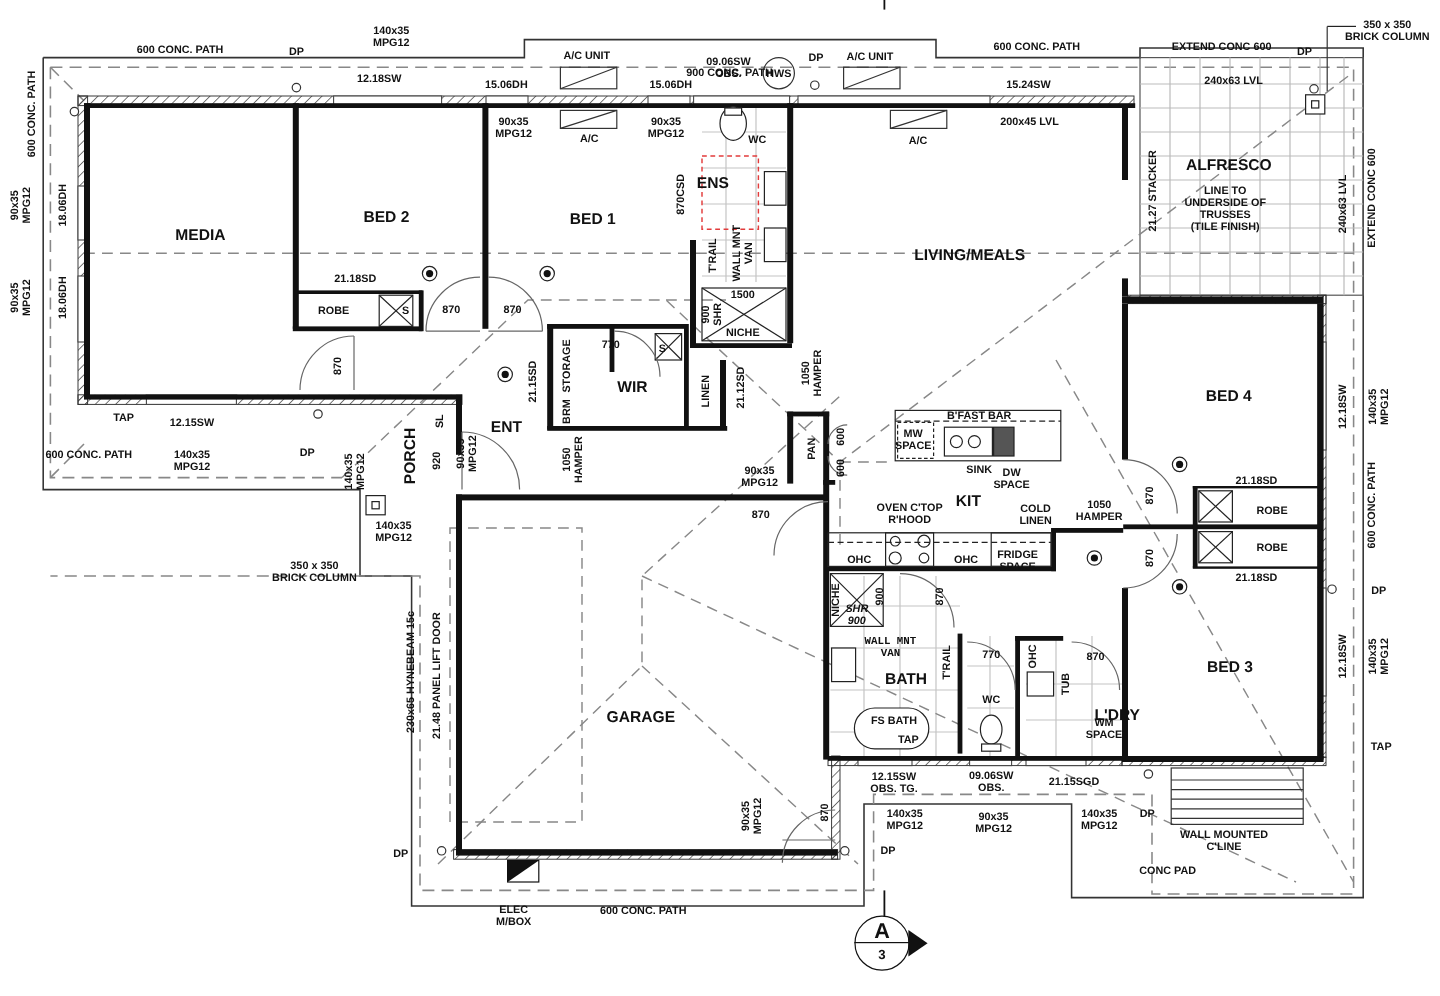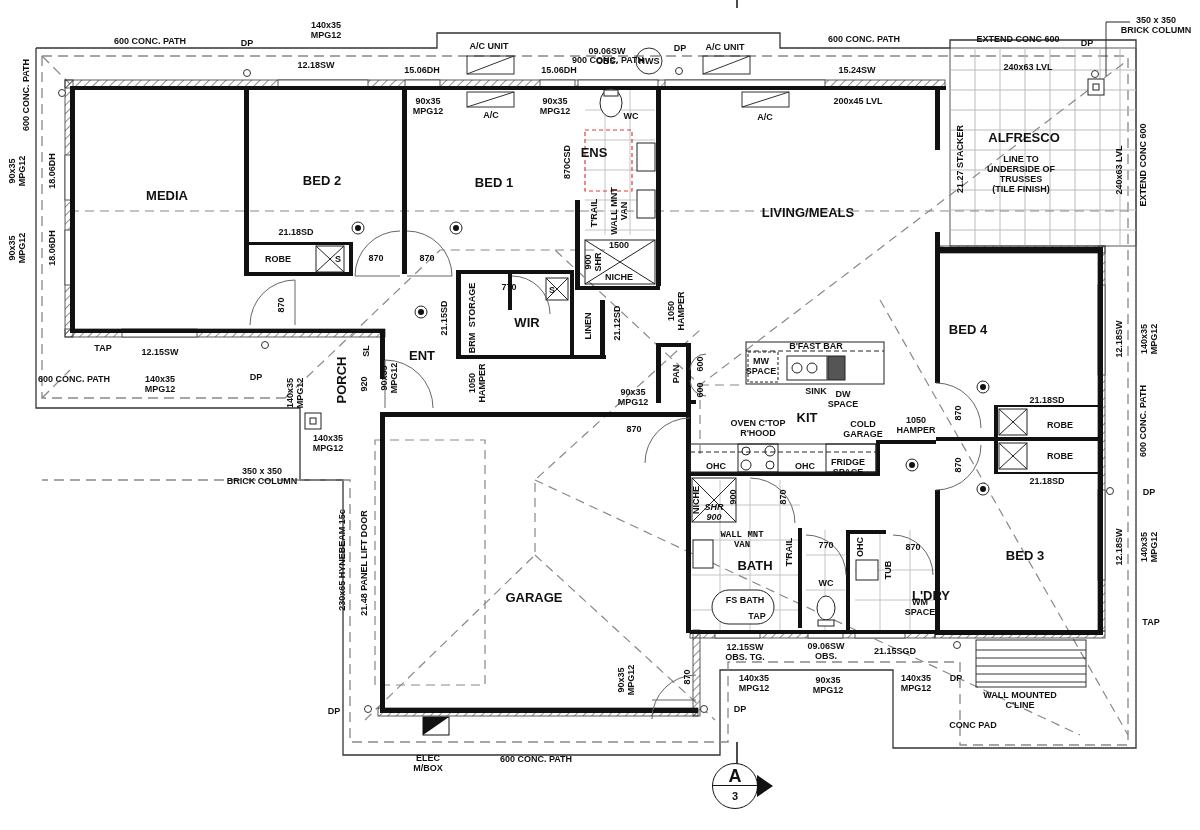--- a/index.html
+++ b/index.html
@@ -310,21 +310,21 @@
   <line x1="737" y1="742" x2="737" y2="765" stroke="#111" stroke-width="1.5"></line>
 </svg>
 
 <div id="labels">
     <div class="lbl room norot" style="left: 167px; top: 196px;">MEDIA</div>
     <div class="lbl room norot" style="left: 322px; top: 181px;">BED 2</div>
     <div class="lbl room norot" style="left: 494px; top: 183px;">BED 1</div>
     <div class="lbl room norot" style="left: 594px; top: 153px;">ENS</div>
     <div class="lbl room norot" style="left: 808px; top: 213px;">LIVING/MEALS</div>
     <div class="lbl room norot" style="left: 1024px; top: 138px;">ALFRESCO</div>
-    <div class="lbl room norot" style="left: 968px; top: 330px; text-align: right;">BED 4</div>
+    <div class="lbl room norot" style="left: 1024px; top: 330px; text-align: right;">BED 4</div>
     <div class="lbl room norot" style="left: 527px; top: 323px;">WIR</div>
     <div class="lbl room norot" style="left: 422px; top: 356px;">ENT</div>
     <div class="lbl room norot" style="left: 807px; top: 418px;">KIT</div>
     <div class="lbl room norot" style="left: 1025px; top: 556px;">BED 3</div>
     <div class="lbl room norot" style="left: 755px; top: 566px;">BATH</div>
     <div class="lbl room norot" style="left: 915px; top: 596px; margin-left: 16px;">L'DRY</div>
     <div class="lbl room norot" style="left: 534px; top: 598px;">GARAGE</div>
     <div class="lbl room rot" style="left: 342px; top: 380px;">PORCH</div>
     <div class="lbl norot" style="left: 150px; top: 41px;">600 CONC. PATH</div>
     <div class="lbl norot" style="left: 247px; top: 43px;">DP</div>
@@ -379,21 +379,21 @@
 SPACE</div>
     <div class="lbl norot" style="left: 816px; top: 391px;">SINK</div>
     <div class="lbl norot ml" style="left: 843px; top: 399px; text-align: center;">DW
 SPACE</div>
     <div class="lbl norot ml" style="left: 633px; top: 397px;">90x35
 MPG12</div>
     <div class="lbl norot" style="left: 634px; top: 429px;">870</div>
     <div class="lbl norot ml" style="left: 758px; top: 428px;">OVEN C'TOP
 R'HOOD</div>
     <div class="lbl norot ml" style="left: 863px; top: 429px;">COLD
-GARAGE</div>
+LINEN</div>
     <div class="lbl norot ml" style="left: 916px; top: 425px;">1050
 HAMPER</div>
     <div class="lbl norot" style="left: 1047px; top: 400px;">21.18SD</div>
     <div class="lbl norot" style="left: 1060px; top: 425px;">ROBE</div>
     <div class="lbl norot" style="left: 1060px; top: 456px;">ROBE</div>
     <div class="lbl norot" style="left: 1047px; top: 481px;">21.18SD</div>
     <div class="lbl norot" style="left: 1149px; top: 492px;">DP</div>
     <div class="lbl norot" style="left: 716px; top: 466px;">OHC</div>
     <div class="lbl norot" style="left: 805px; top: 466px;">OHC</div>
     <div class="lbl norot ml" style="left: 848px; top: 467px;">FRIDGE

